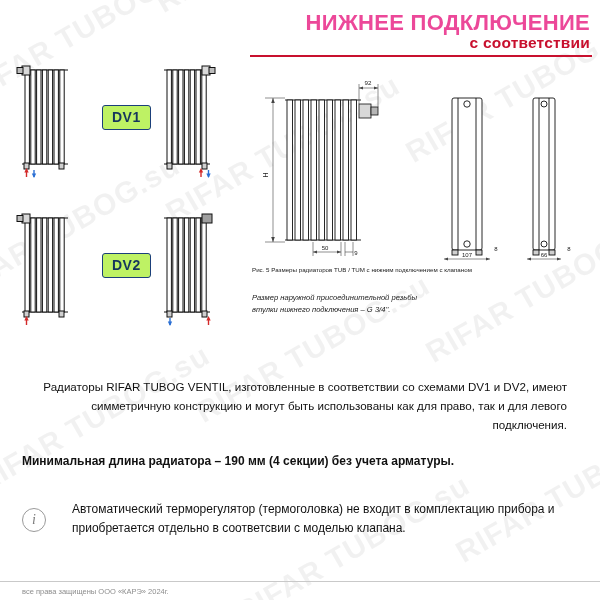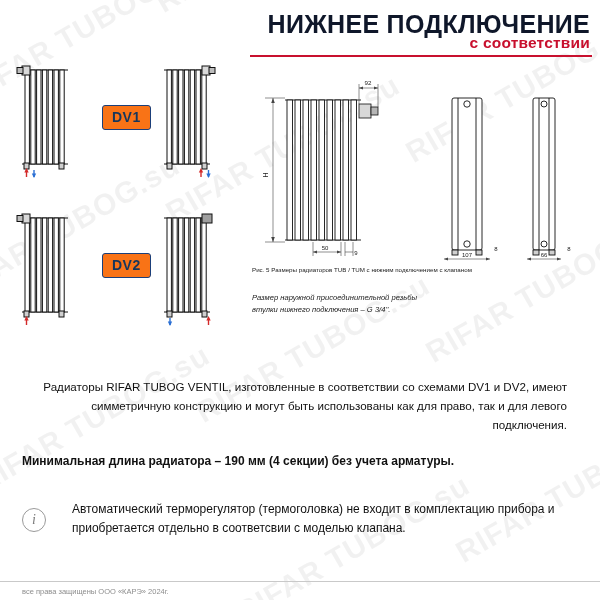--- a/index.html
+++ b/index.html
@@ -38,23 +38,23 @@
   .header {
     position: absolute;
     top: 0; left: 0; right: 0;
     height: 56px;
     z-index: 10;
   }
   .header-line1 {
     position: absolute;
     right: 10px;
     top: 10px;
-    font-size: 25px;
+    font-size: 22px;
     font-weight: bold;
-    color: #0f172a;
+    color: #ec4899;
     letter-spacing: 0.3px;
   }
   .header-line2 {
     position: absolute;
     right: 10px;
     top: 34px;
     font-size: 15.5px;
     font-weight: bold;
     color: #c8102e;
     letter-spacing: 0.2px;
@@ -84,21 +84,21 @@
   .rad svg { display: block; }
 
   .dv-label {
     position: absolute;
     border: 1.4px solid #1b3f7a;
     border-radius: 3px;
     padding: 3px 9px 4px 9px;
     font-size: 14px;
     font-weight: bold;
     color: #16365c;
-    background: #f97316;
+    background: #bef264;
     letter-spacing: 0.5px;
   }
 
   
   .fig-caption {
     position: absolute;
     left: 252px;
     top: 266px;
     width: 240px;
     font-size: 6.2px;

